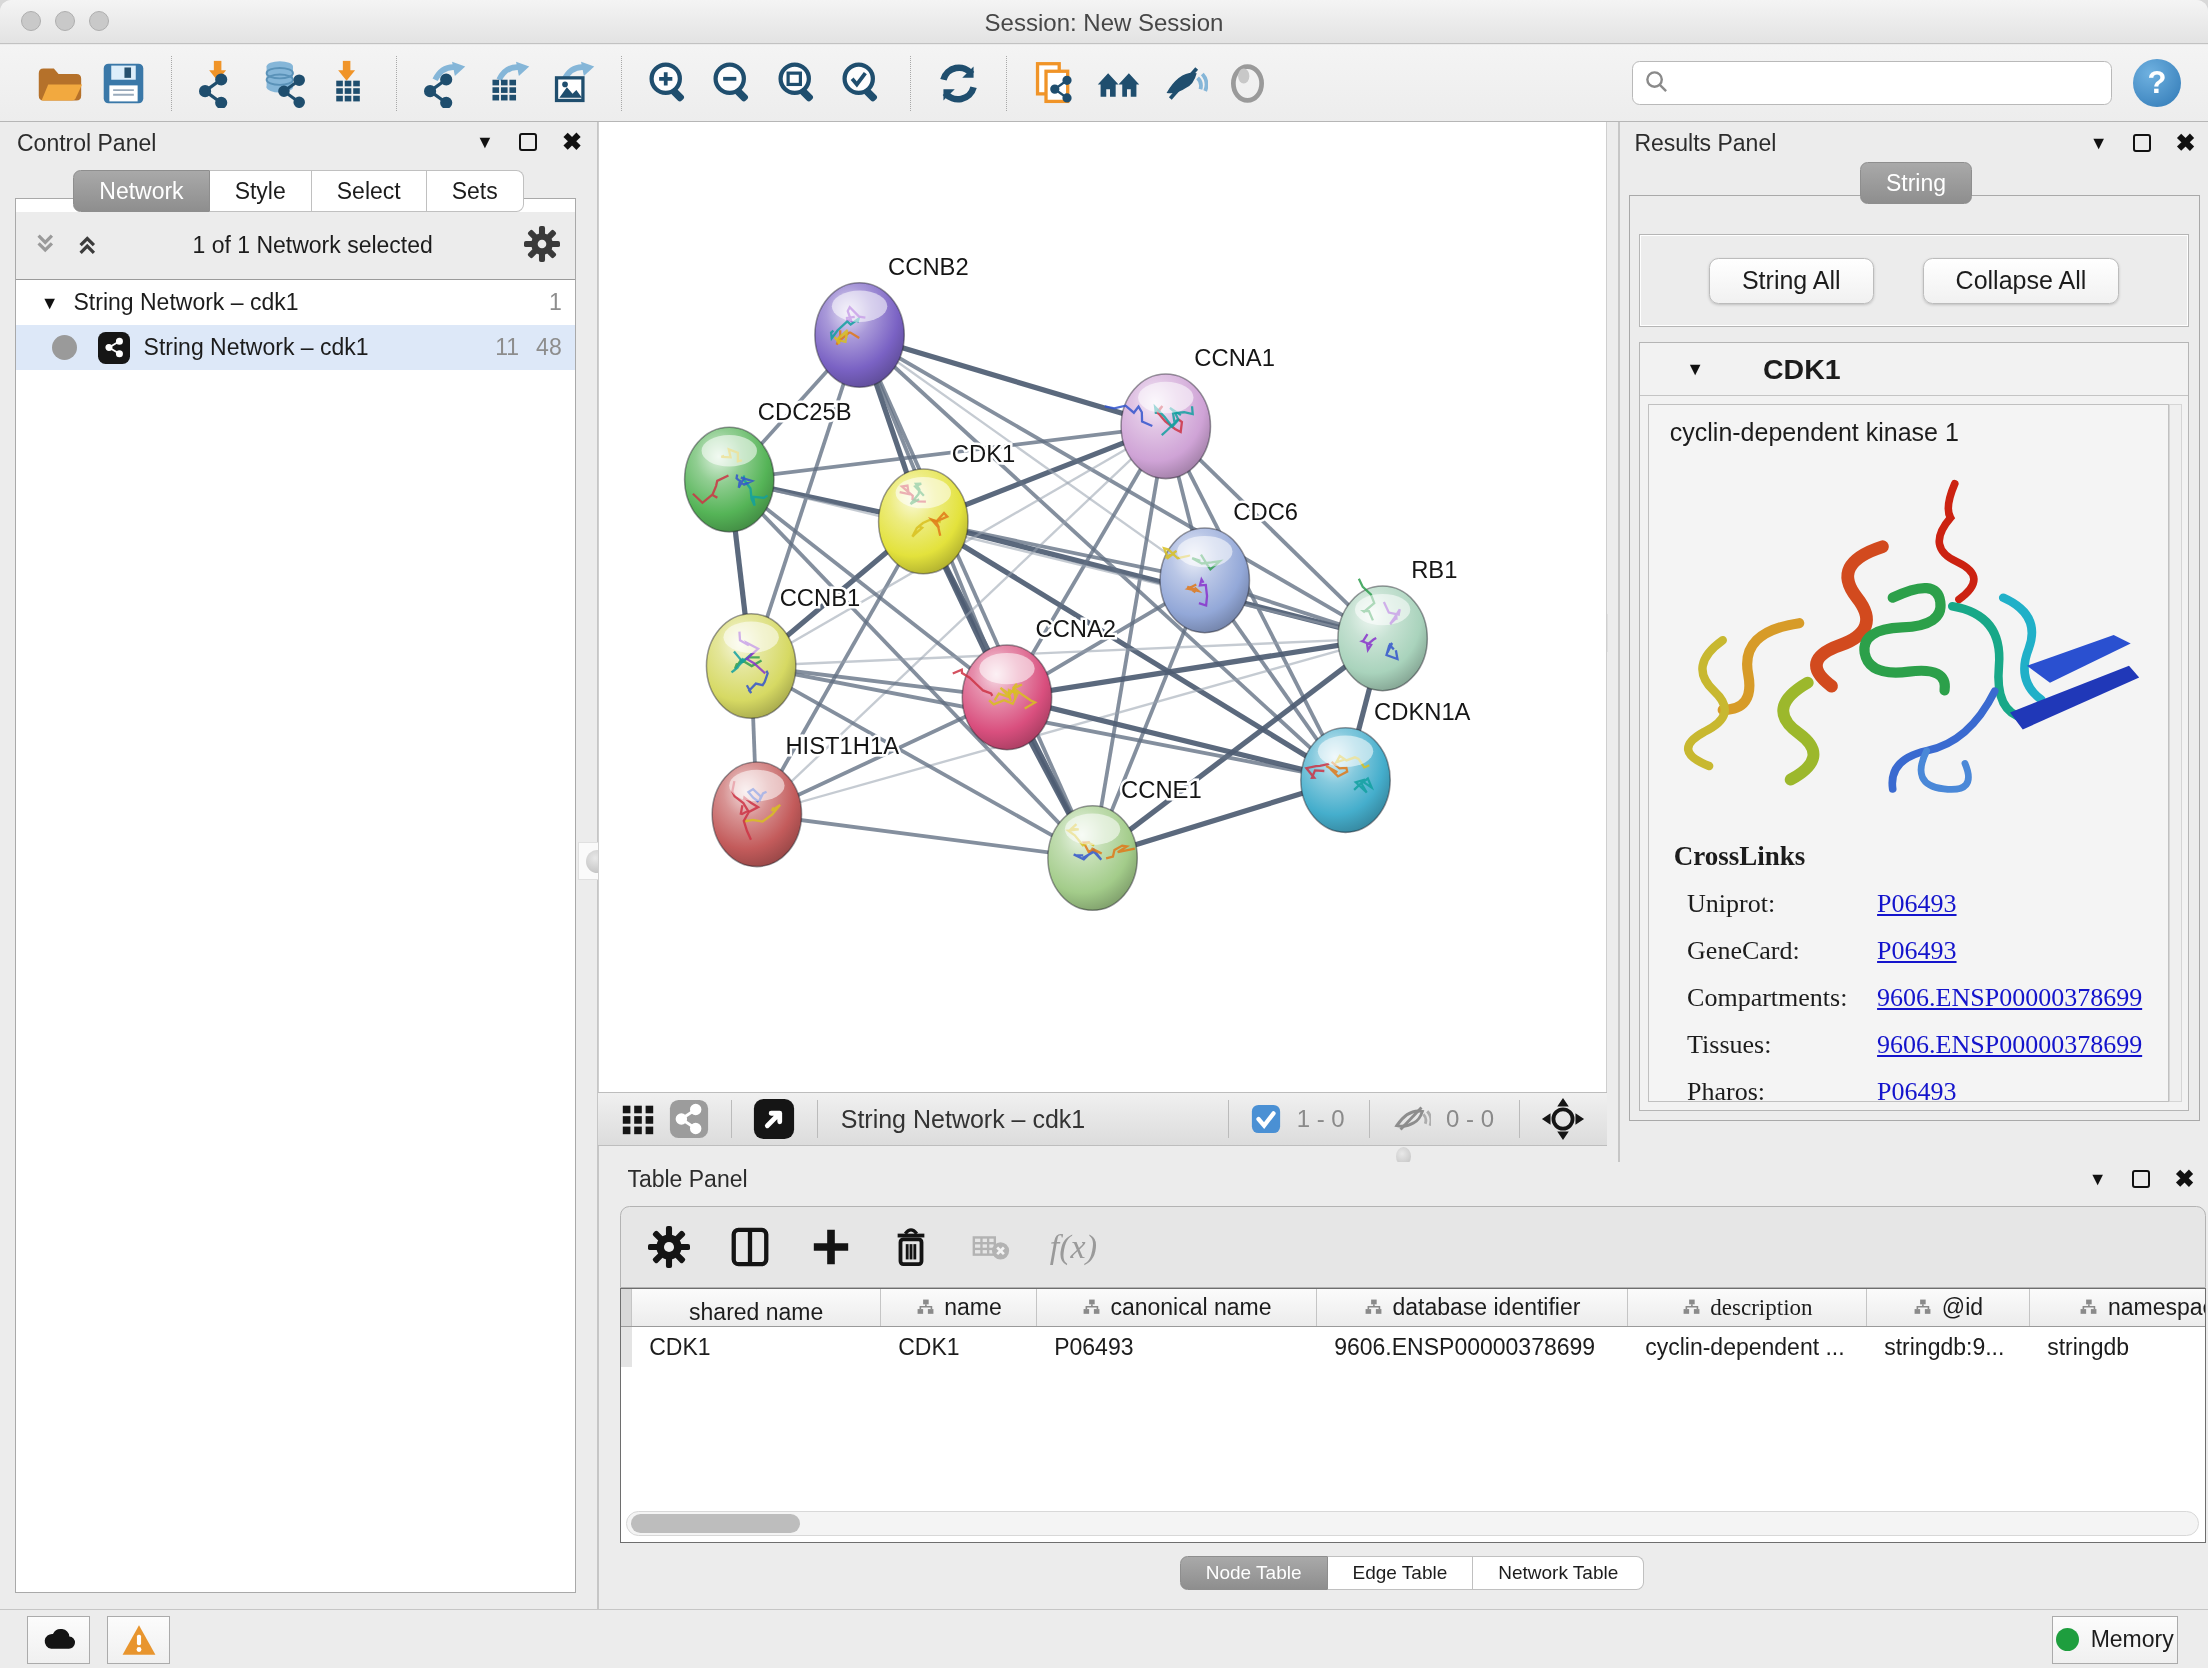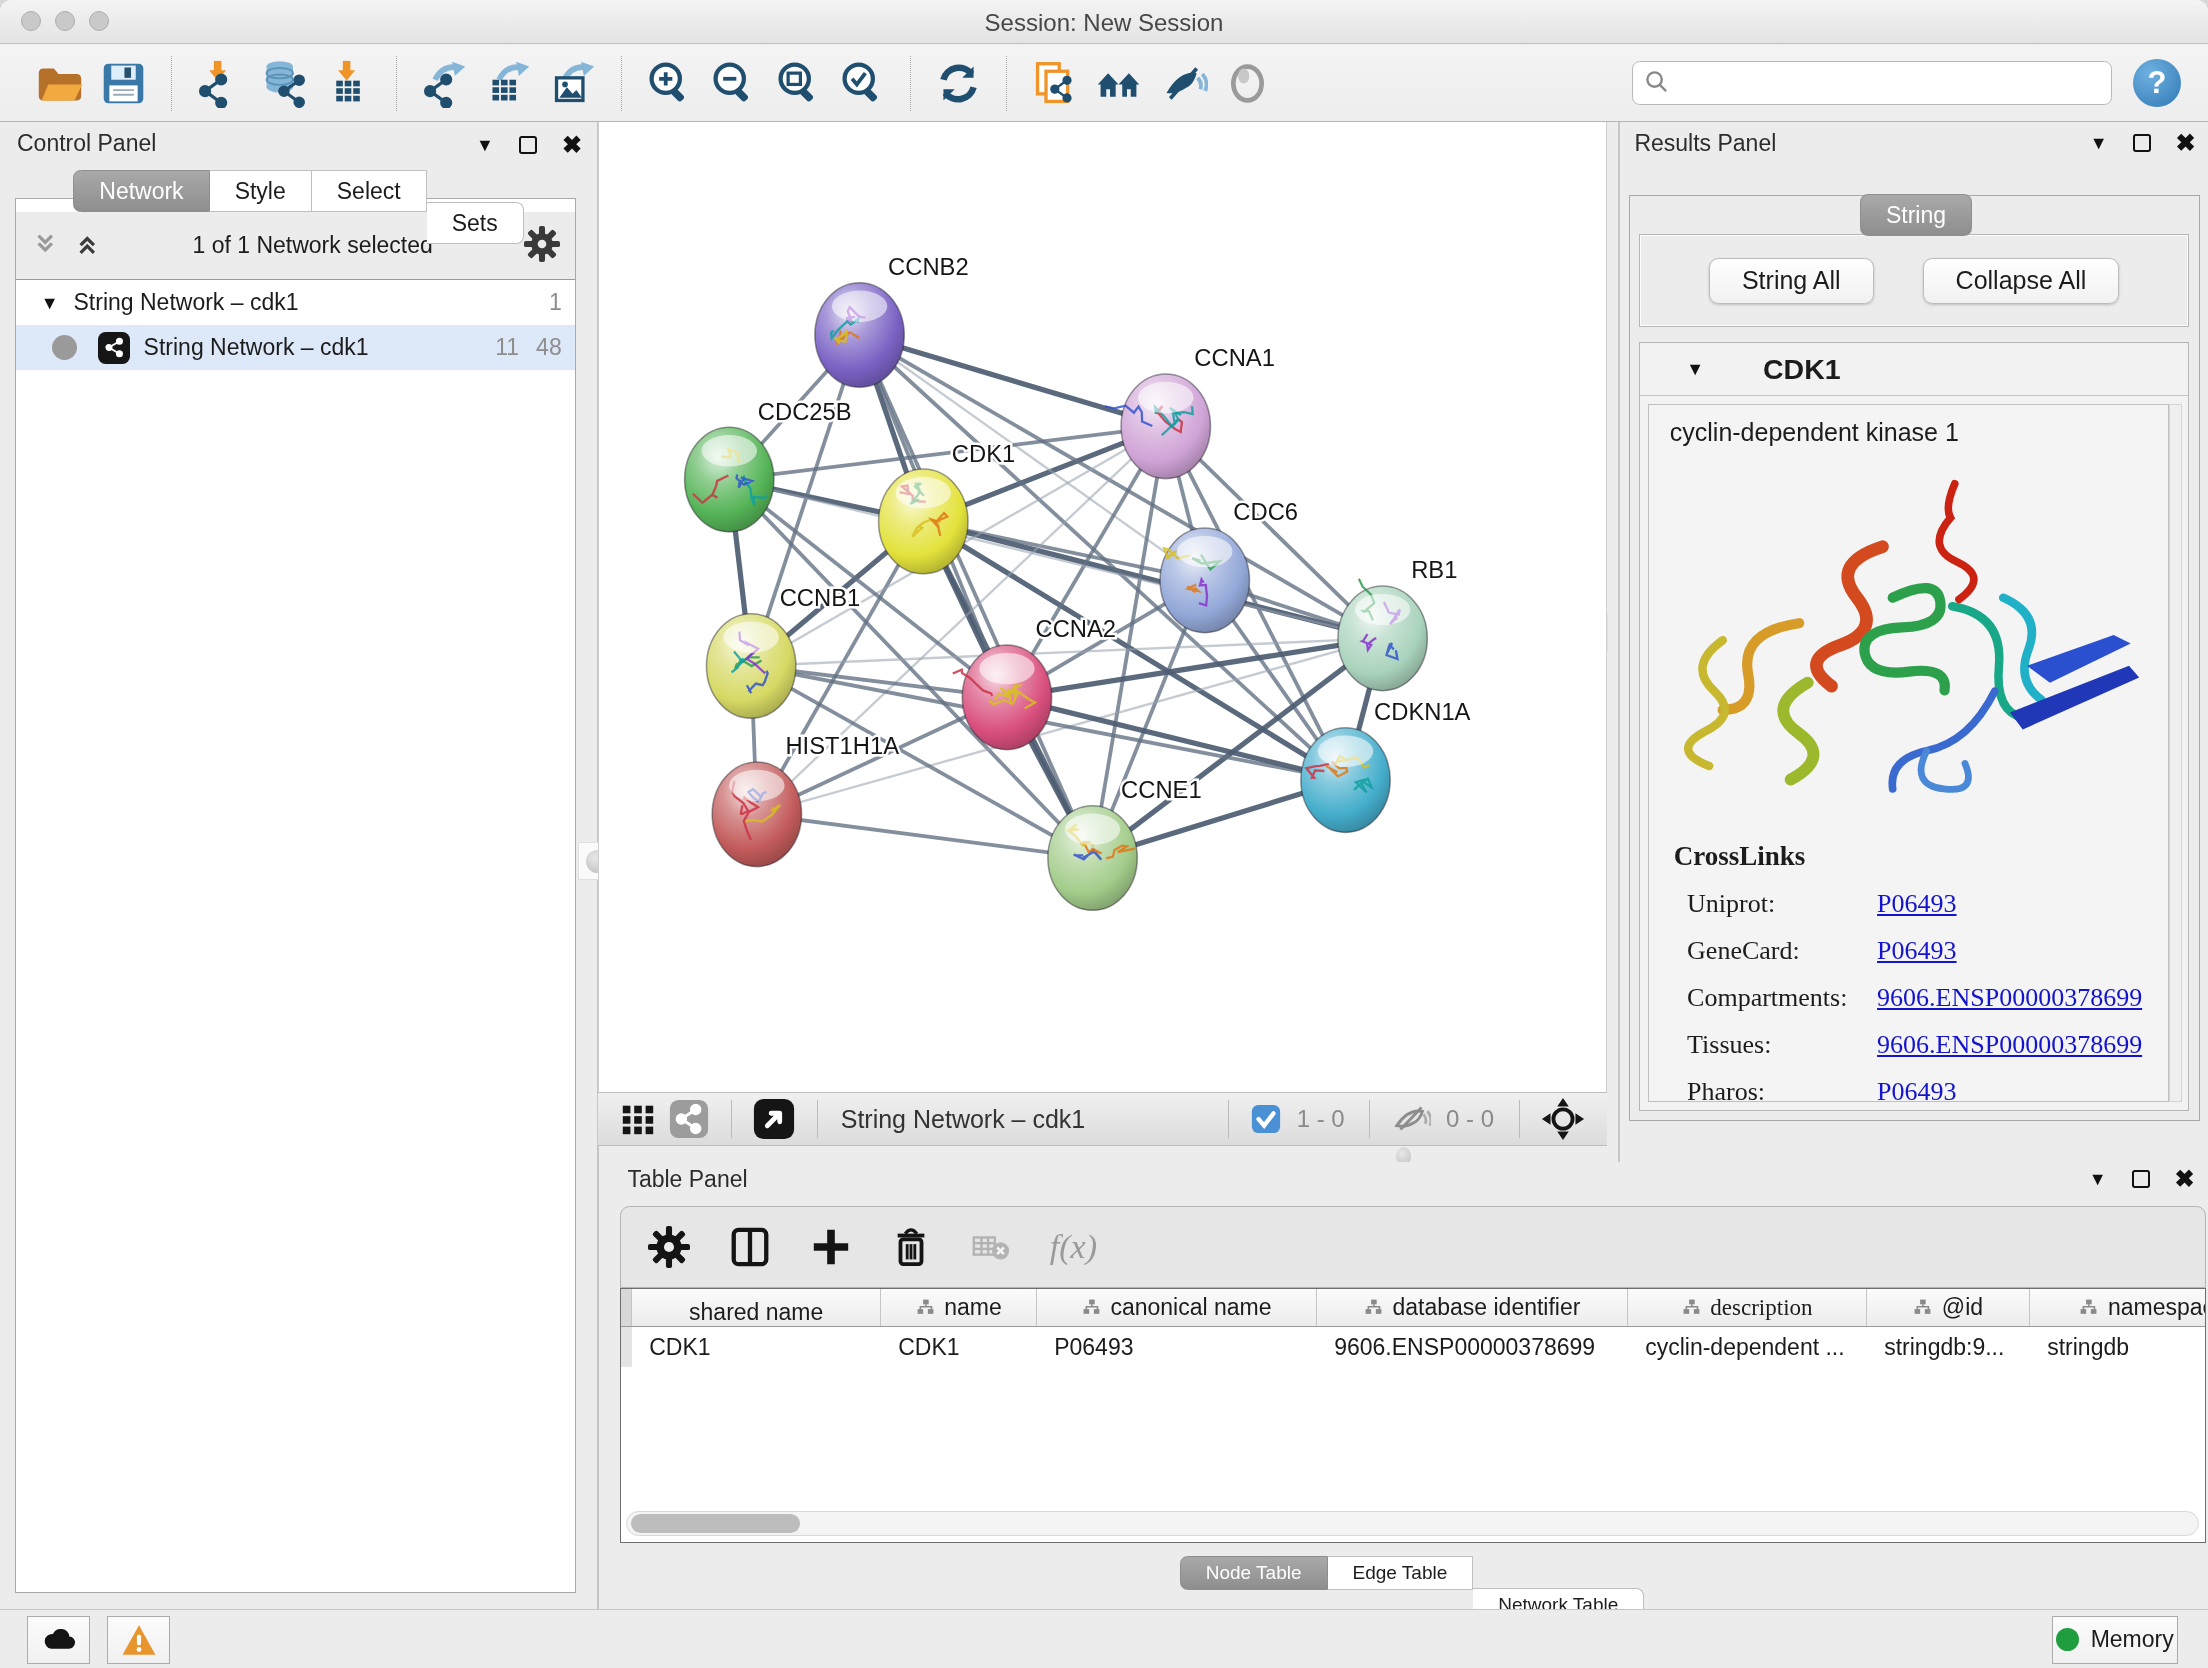--- a/index.html
+++ b/index.html
@@ -25,25 +25,25 @@
     color:#fff;font-size:31px;font-weight:bold;display:flex;align-items:center;justify-content:center;margin-left:21px;cursor:pointer;}
   
   .panel-title{font-size:23px;color:#2c2c2c;}
   .pan-controls{display:flex;align-items:center;gap:25px;}
   .tri{font-size:18px;color:#111;line-height:1;}
   .sqr{width:18px;height:18px;border:2.4px solid #111;border-radius:2.9px;}
   .xx{font-size:24px;font-weight:bold;color:#111;line-height:1;}
   .tab{height:42px;display:flex;align-items:center;padding:0 25px;font-size:23px;background:#fff;
     border:1px solid #c0c0c0;border-left:none;cursor:pointer;}
   .tab:first-child{border-left:1px solid #c0c0c0;border-radius:7.6px 0 0 7.6px;}
-  .tab:last-child{border-radius:0 7.6px 7.6px 0;margin-top:32px;}
+  .tab:last-child{border-radius:0 7.6px 7.6px 0;}
   .tab.sel{background:linear-gradient(#a9a9a9,#8e8e8e);color:#fff;border-color:#8e8e8e;}
   
   .control-panel{position:absolute;left:0;top:122px;width:597px;height:1488px;background:#ececec;}
-  .cp-head{position:absolute;left:17px;right:15px;top:7.6px;display:flex;align-items:flex-end;justify-content:space-between;gap:32px;}
+  .cp-head{position:absolute;left:17px;right:15px;top:7.6px;display:flex;align-items:flex-start;justify-content:space-between;gap:32px;}
   .cp-tabs{position:absolute;left:0;right:0;top:48px;display:flex;justify-content:center;z-index:2;}
   .cp-box{position:absolute;left:15px;right:21px;top:76px;bottom:17px;border:1px solid #a9a9a9;background:#fff;}
   .cp-sub{height:67px;margin-top:13.3px;display:flex;align-items:center;background:#ececec;padding:0 15px;}
   .cp-sub-label{flex:1;text-align:center;font-size:23px;color:#1c1c1c;}
   .cp-tree{border-top:1px solid #9a9a9a;background:#fff;position:absolute;left:0;right:0;top:80px;bottom:0;overflow:hidden;}
   .tree-row{height:45px;display:flex;align-items:center;font-size:23px;padding:0 13.3px;cursor:pointer;}
   .tree-row.sel{background:#dde8f8;}
   .tree-count{color:#8d8d8d;margin-left:17px;}
   .share-badge{width:32px;height:32px;border-radius:7.6px;background:#161616;display:flex;align-items:center;justify-content:center;margin-right:13.3px;}
   

